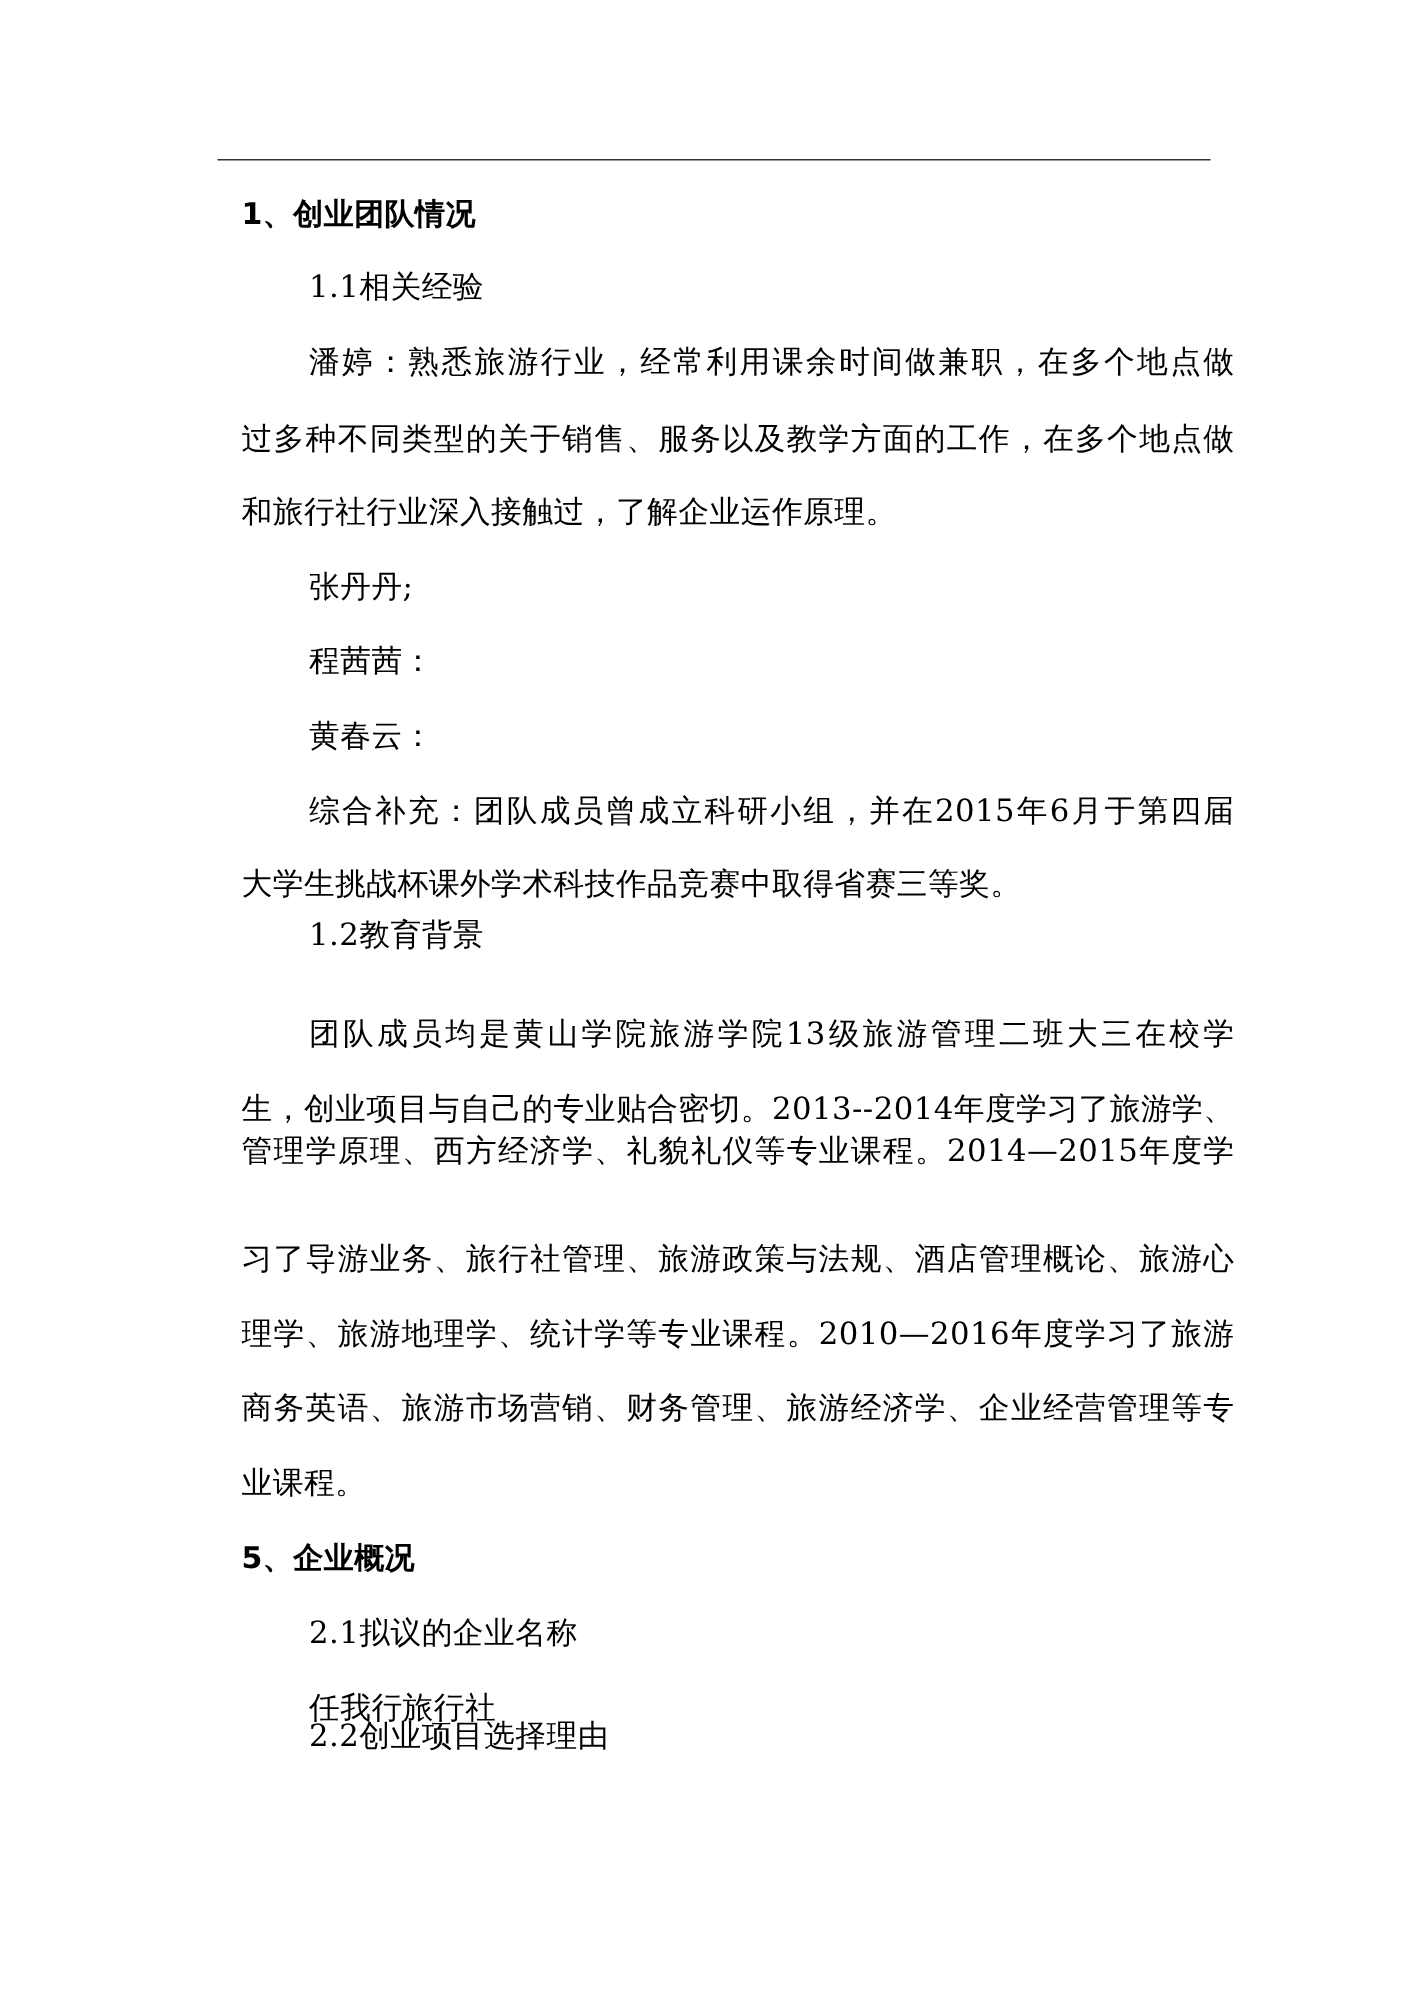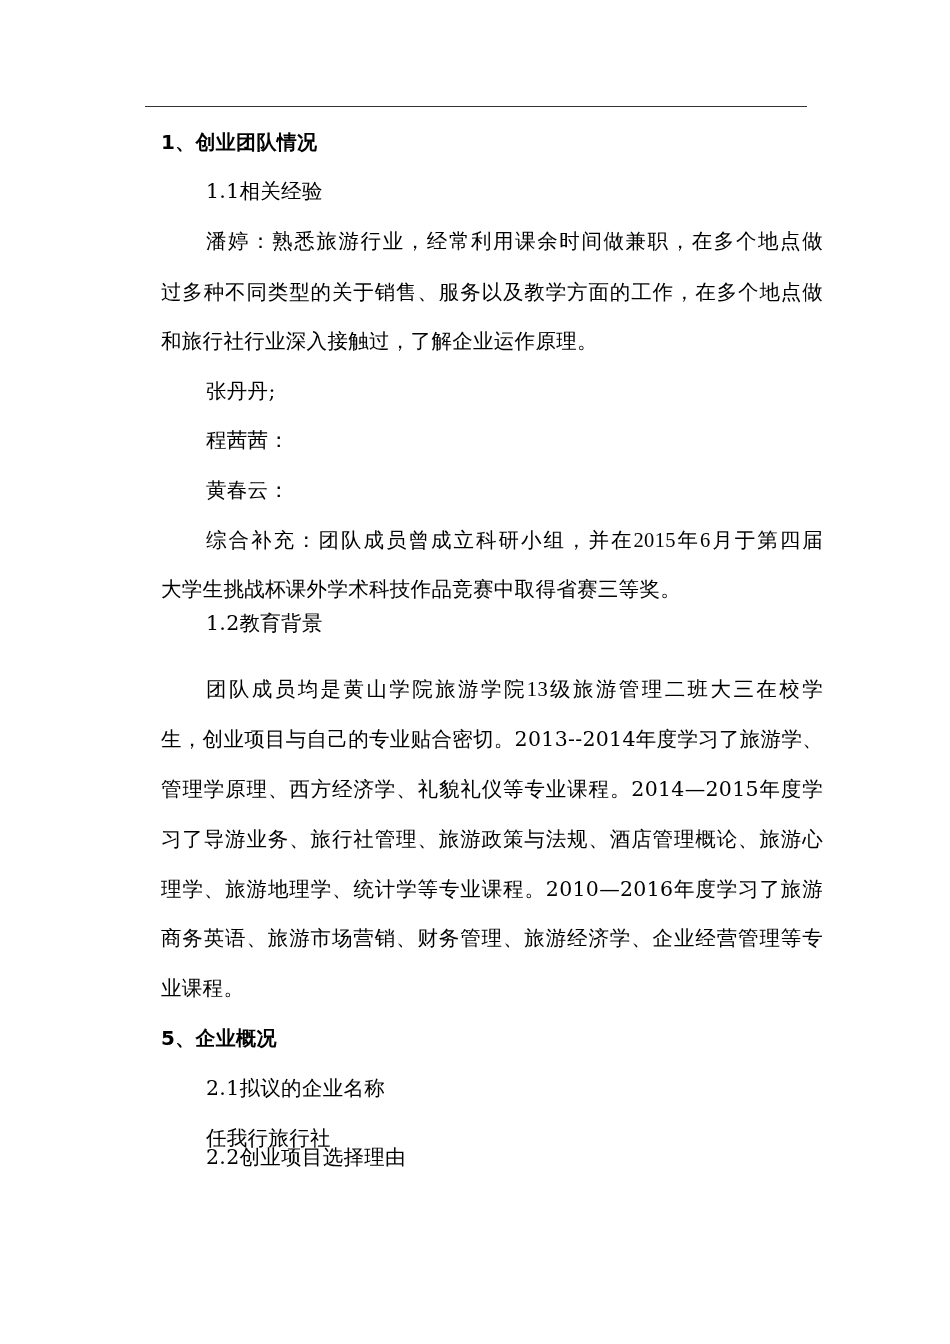--- a/index.html
+++ b/index.html
@@ -5,21 +5,21 @@
     html, body { margin: 0; padding: 0; background: #ffffff; }
     body { width: 950px; height: 1344px; position: relative; overflow: hidden;
            font-family: "DejaVu Serif", "Liberation Serif", serif; color: #000; }
     .rule { position: absolute; left: 145px; top: 106px; width: 662px; height: 0;
             border-top: 1.5px solid #333; }
     .line { position: absolute; left: 145px; width: 665px; font-size: 20.5px;
             line-height: 28px; white-space: nowrap; letter-spacing: 0.3px; margin-left: 16px; }
     .h1 { font-weight: bold; font-family: "DejaVu Sans", "Liberation Sans", sans-serif; font-size: 20px; }
     .ind { left: 190px; }
     .just { text-align: justify; text-align-last: justify; width: 662px; }
-    .just.ind { width: 617px; font-family: Liberation Serif, serif; }
+    .just.ind { width: 617px; }
   </style>
 </head>
 <body>
 
 <div class="rule"></div>
 
 <div class="line h1" style="top:128px">1、创业团队情况</div>
 
 <div class="line ind" style="top:177px">1.1相关经验</div>
 
@@ -31,21 +31,21 @@
 <div class="line ind" style="top:426px">程茜茜：</div>
 <div class="line ind" style="top:476px">黄春云：</div>
 
 <div class="line ind just" style="top:526px">综合补充：团队成员曾成立科研小组，并在2015年6月于第四届</div>
 <div class="line" style="top:575px">大学生挑战杯课外学术科技作品竞赛中取得省赛三等奖。</div>
 
 <div class="line ind" style="top:609px">1.2教育背景</div>
 
 <div class="line ind just" style="top:675px">团队成员均是黄山学院旅游学院13级旅游管理二班大三在校学</div>
 <div class="line just" style="top:725px">生，创业项目与自己的专业贴合密切。2013--2014年度学习了旅游学、</div>
-<div class="line just" style="top:775px">管理学原理、西方经济学、礼貌礼仪等专业课程。2014—2015年度学</div>
+<div class="line just" style="top:753px">管理学原理、西方经济学、礼貌礼仪等专业课程。2014—2015年度学</div>
 <div class="line just" style="top:825px">习了导游业务、旅行社管理、旅游政策与法规、酒店管理概论、旅游心</div>
 <div class="line just" style="top:875px">理学、旅游地理学、统计学等专业课程。2010—2016年度学习了旅游</div>
 <div class="line just" style="top:924px">商务英语、旅游市场营销、财务管理、旅游经济学、企业经营管理等专</div>
 <div class="line" style="top:974px">业课程。</div>
 
 <div class="line h1" style="top:1024px">5、企业概况</div>
 
 <div class="line ind" style="top:1074px">2.1拟议的企业名称</div>
 <div class="line ind" style="top:1124px">任我行旅行社</div>
 <div class="line ind" style="top:1143px">2.2创业项目选择理由</div>

